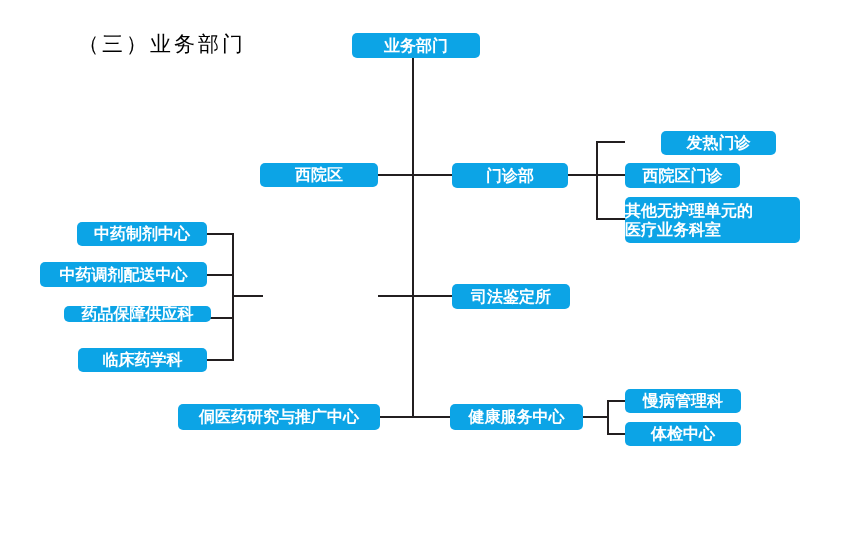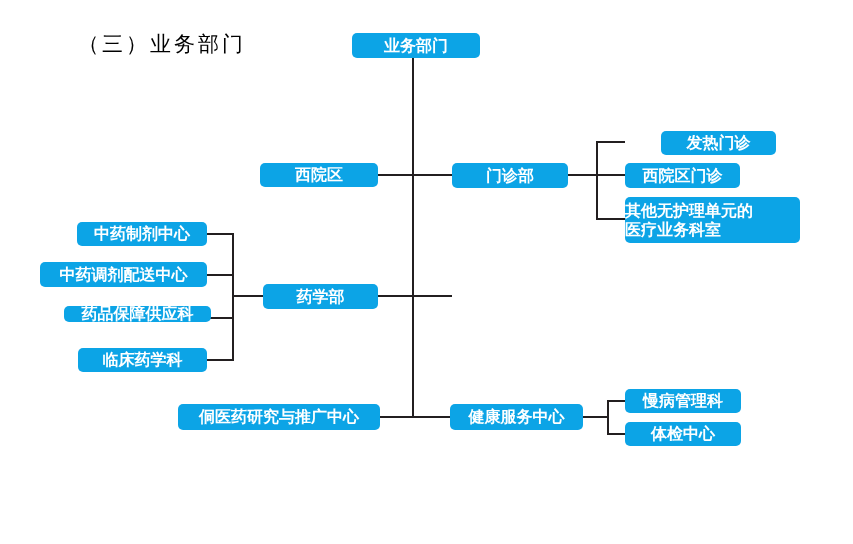--- a/index.html
+++ b/index.html
@@ -84,20 +84,20 @@
   <div class="node" style="left:452px; top:163px; width:116px; height:25px;">门诊部</div>
   <div class="node" style="left:661px; top:131px; width:115px; height:24px;">发热门诊</div>
   <div class="node" style="left:625px; top:163px; width:115px; height:25px;">西院区门诊</div>
   <div class="node left-align" style="left:625px; top:197px; width:175px; height:46px;">其他无护理单元的
 医疗业务科室</div>
 
   <div class="node" style="left:77px; top:222px; width:130px; height:24px;">中药制剂中心</div>
   <div class="node" style="left:40px; top:262px; width:167px; height:25px;">中药调剂配送中心</div>
   <div class="node" style="left:64px; top:306px; width:147px; height:16px;">药品保障供应科</div>
   <div class="node" style="left:78px; top:348px; width:129px; height:24px;">临床药学科</div>
-  <div class="node" style="left:263px; top:284px; width:115px; height:25px;">药学部</div>
+  <div class="node" style="left:452px; top:284px; width:118px; height:25px;">司法鉴定所</div>
 
   <div class="node" style="left:178px; top:404px; width:202px; height:26px;">侗医药研究与推广中心</div>
   <div class="node" style="left:450px; top:404px; width:133px; height:26px;">健康服务中心</div>
   <div class="node" style="left:625px; top:389px; width:116px; height:24px;">慢病管理科</div>
   <div class="node" style="left:625px; top:422px; width:116px; height:24px;">体检中心</div>
 
 </div>
 
 </body></html>

